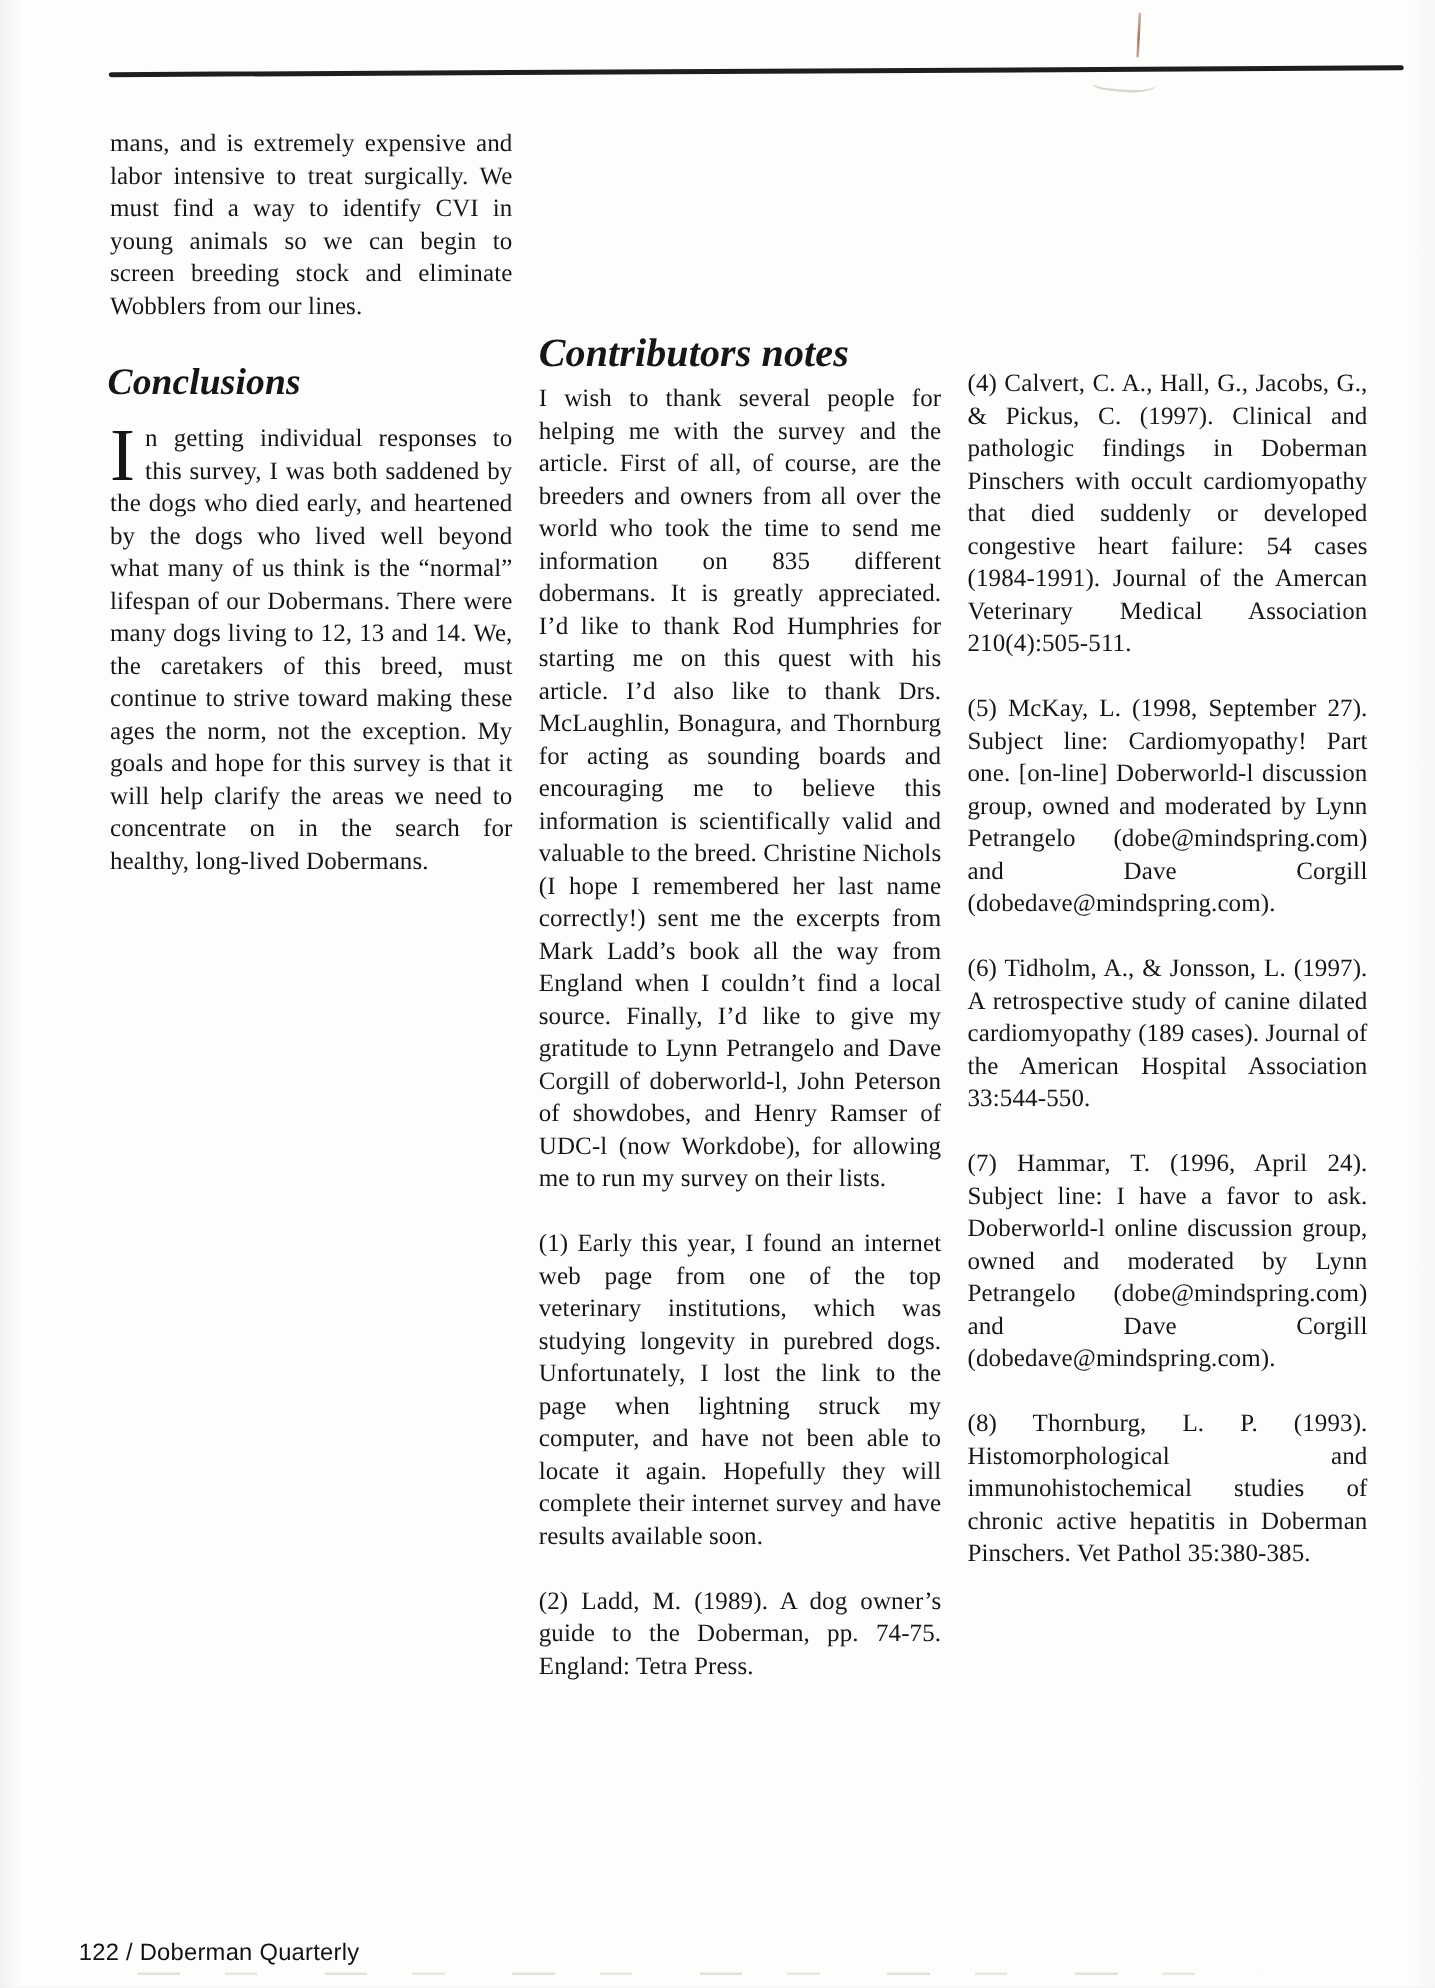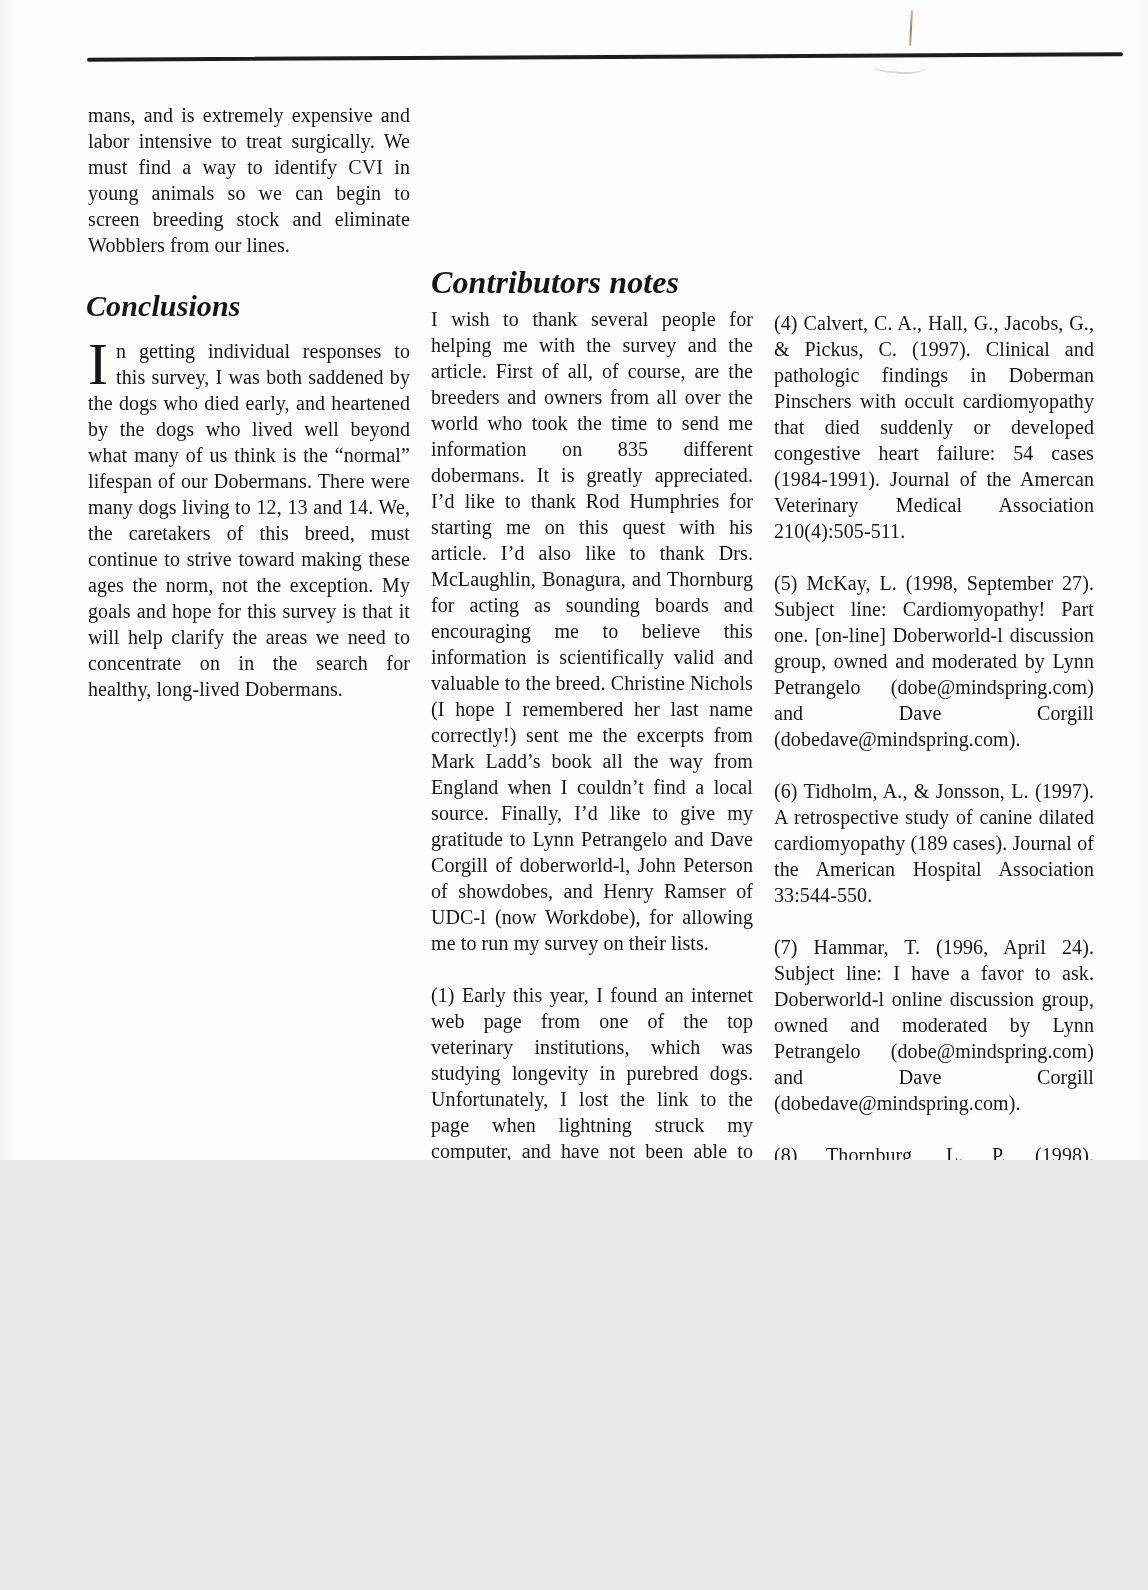--- a/index.html
+++ b/index.html
@@ -3,21 +3,21 @@
 <meta charset="utf-8">
 <style>
   html, body {
     margin: 0;
     padding: 0;
     background: #e9e9e7;
   }
   .page {
     position: relative;
     width: 1148px;
-    height: 1160px;
+    height: 1590px;
     margin: 0 auto;
     background:
       linear-gradient(90deg, #f1f1ef 0px, #fdfdfb 16px, #fdfdfb 1130px, #f7f7f5 1148px),
       #fdfdfb;
     color: #161616;
     font-family: "Liberation Serif", serif;
     overflow: hidden;
   }
 
   
@@ -79,21 +79,21 @@
     line-height: 26px;
     letter-spacing: 0.1px;
     hyphens: auto;
     -webkit-hyphens: auto;
   }
   .col p { margin: 0 0 26px 0; }
   .col p:last-child { margin-bottom: 0; }
 
   .col1 { left: 88px;  top: 102px; width: 322px; }
   .col2 { left: 431px; top: 268px; width: 322px; }
-  .col3 { left: 774px; top: 310px; width: 320px; }
+  .col3 { left: 774px; top: 294px; width: 320px; }
 
   h1.conclusions {
     font-size: 30px;
     line-height: 40px;
     font-style: italic;
     font-weight: bold;
     margin: 28px 0 12px -2px;
   }
   h2.contributors {
     font-size: 32px;
@@ -141,20 +141,20 @@
     <p>I wish to thank several people for helping me with the survey and the article. First of all, of course, are the breeders and owners from all over the world who took the time to send me information on 835 different dobermans. It is greatly appreciated. I’d like to thank Rod Humphries for starting me on this quest with his article. I’d also like to thank Drs. McLaughlin, Bonagura, and Thornburg for acting as sounding boards and encouraging me to believe this information is scientifically valid and valuable to the breed. Christine Nichols (I hope I remembered her last name correctly!) sent me the excerpts from Mark Ladd’s book all the way from England when I couldn’t find a local source.  Finally, I’d like to give my gratitude to Lynn Petrangelo and Dave Corgill of doberworld-l, John Peterson of showdobes, and Henry Ramser of UDC-l (now Workdobe), for allowing me to run my survey on their lists.</p>
     <p>(1) Early this year, I found an internet web page from one of the top veterinary institutions, which was studying longevity in purebred dogs. Unfortunately, I lost the link to the page when lightning struck my computer, and have not been able to locate it again. Hopefully they will complete their internet survey and have results available soon.</p>
     <p>(2) Ladd, M. (1989). A dog owner’s guide to the Doberman, pp. 74-75. England: Tetra Press.</p>
   </div>
 
   <div class="col col3">
     <p>(4) Calvert, C. A., Hall, G., Jacobs, G., &amp; Pickus, C. (1997). Clinical and pathologic findings in Doberman Pinschers with occult cardiomyopathy that died suddenly or developed congestive heart failure: 54 cases (1984-1991). Journal of the Amercan Veterinary Medical Association 210(4):505-511.</p>
     <p>(5) McKay, L. (1998, September 27). Subject line: Cardiomyopathy! Part one. [on-line] Doberworld-l discussion group, owned and moderated by Lynn Petrangelo (dobe@mindspring.com) and Dave Corgill (dobedave@mindspring.com).</p>
     <p>(6) Tidholm, A., &amp; Jonsson, L. (1997). A retrospective study of canine dilated cardiomyopathy (189 cases). Journal of the American Hospital Association 33:544-550.</p>
     <p>(7) Hammar, T. (1996, April 24). Subject line: I have a favor to ask. Doberworld-l online discussion group, owned and moderated by Lynn Petrangelo (dobe@mindspring.com) and Dave Corgill (dobedave@mindspring.com).</p>
-    <p>(8) Thornburg, L. P. (1998). Histomorphological and immunohistochemical studies of chronic active hepatitis in Doberman Pinschers. Vet Pathol 35:380-385.</p>
+    <p>(8) Thornburg, L. P. (1993). Histomorphological and immunohistochemical studies of chronic active hepatitis in Doberman Pinschers. Vet Pathol 35:380-385.</p>
   </div>
 
   <div class="footer">122 / Doberman Quarterly</div>
 
   <div class="bottom-smudge"></div>
 
 </div>
 
 </body></html>

